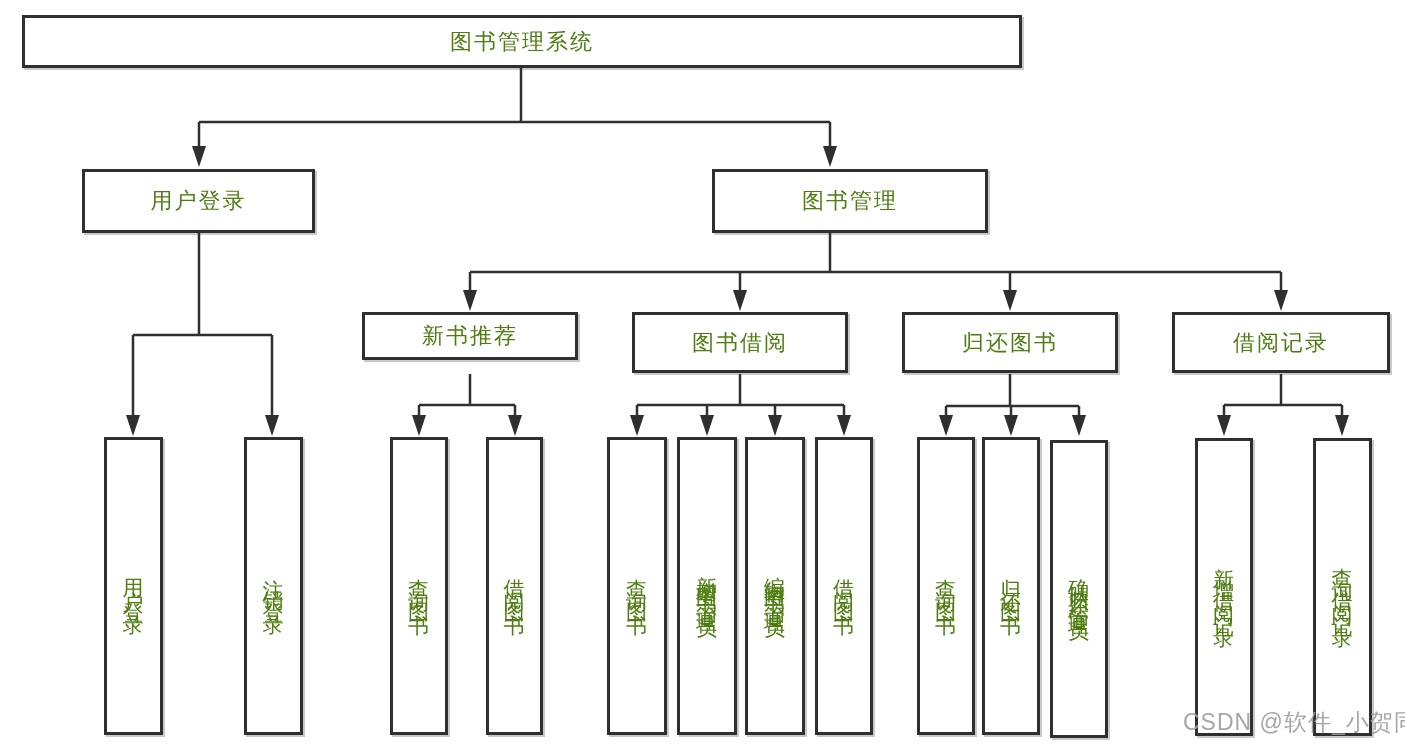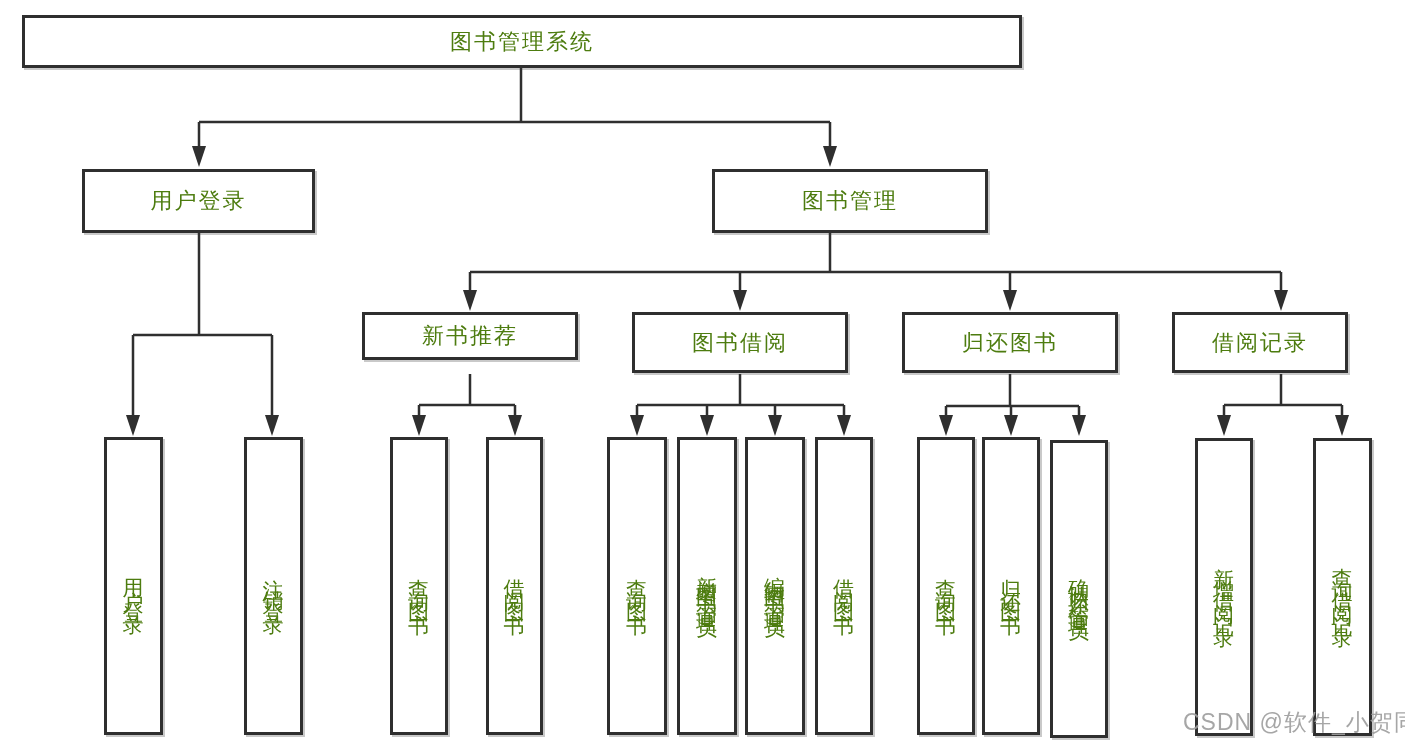--- a/index.html
+++ b/index.html
@@ -79,21 +79,21 @@
 
   <div class="node hnode" style="left:362px;top:312px;width:216px;height:48px;">
     <span>新书推荐</span>
   </div>
   <div class="node hnode" style="left:632px;top:312px;width:216px;height:61px;">
     <span>图书借阅</span>
   </div>
   <div class="node hnode" style="left:902px;top:312px;width:216px;height:61px;">
     <span>归还图书</span>
   </div>
-  <div class="node hnode" style="left:1172px;top:312px;width:176px;height:61px;text-align:center;">
+  <div class="node hnode" style="left:1172px;top:312px;width:218px;height:61px;text-align:center;">
     <span>借阅记录</span>
   </div>
 
   <div class="node vnode" style="left:104px;top:437px;width:59px;height:298px;">
     <span>用户登录</span>
   </div>
   <div class="node vnode" style="left:244px;top:437px;width:59px;height:298px;">
     <span>注销登录</span>
   </div>
 

